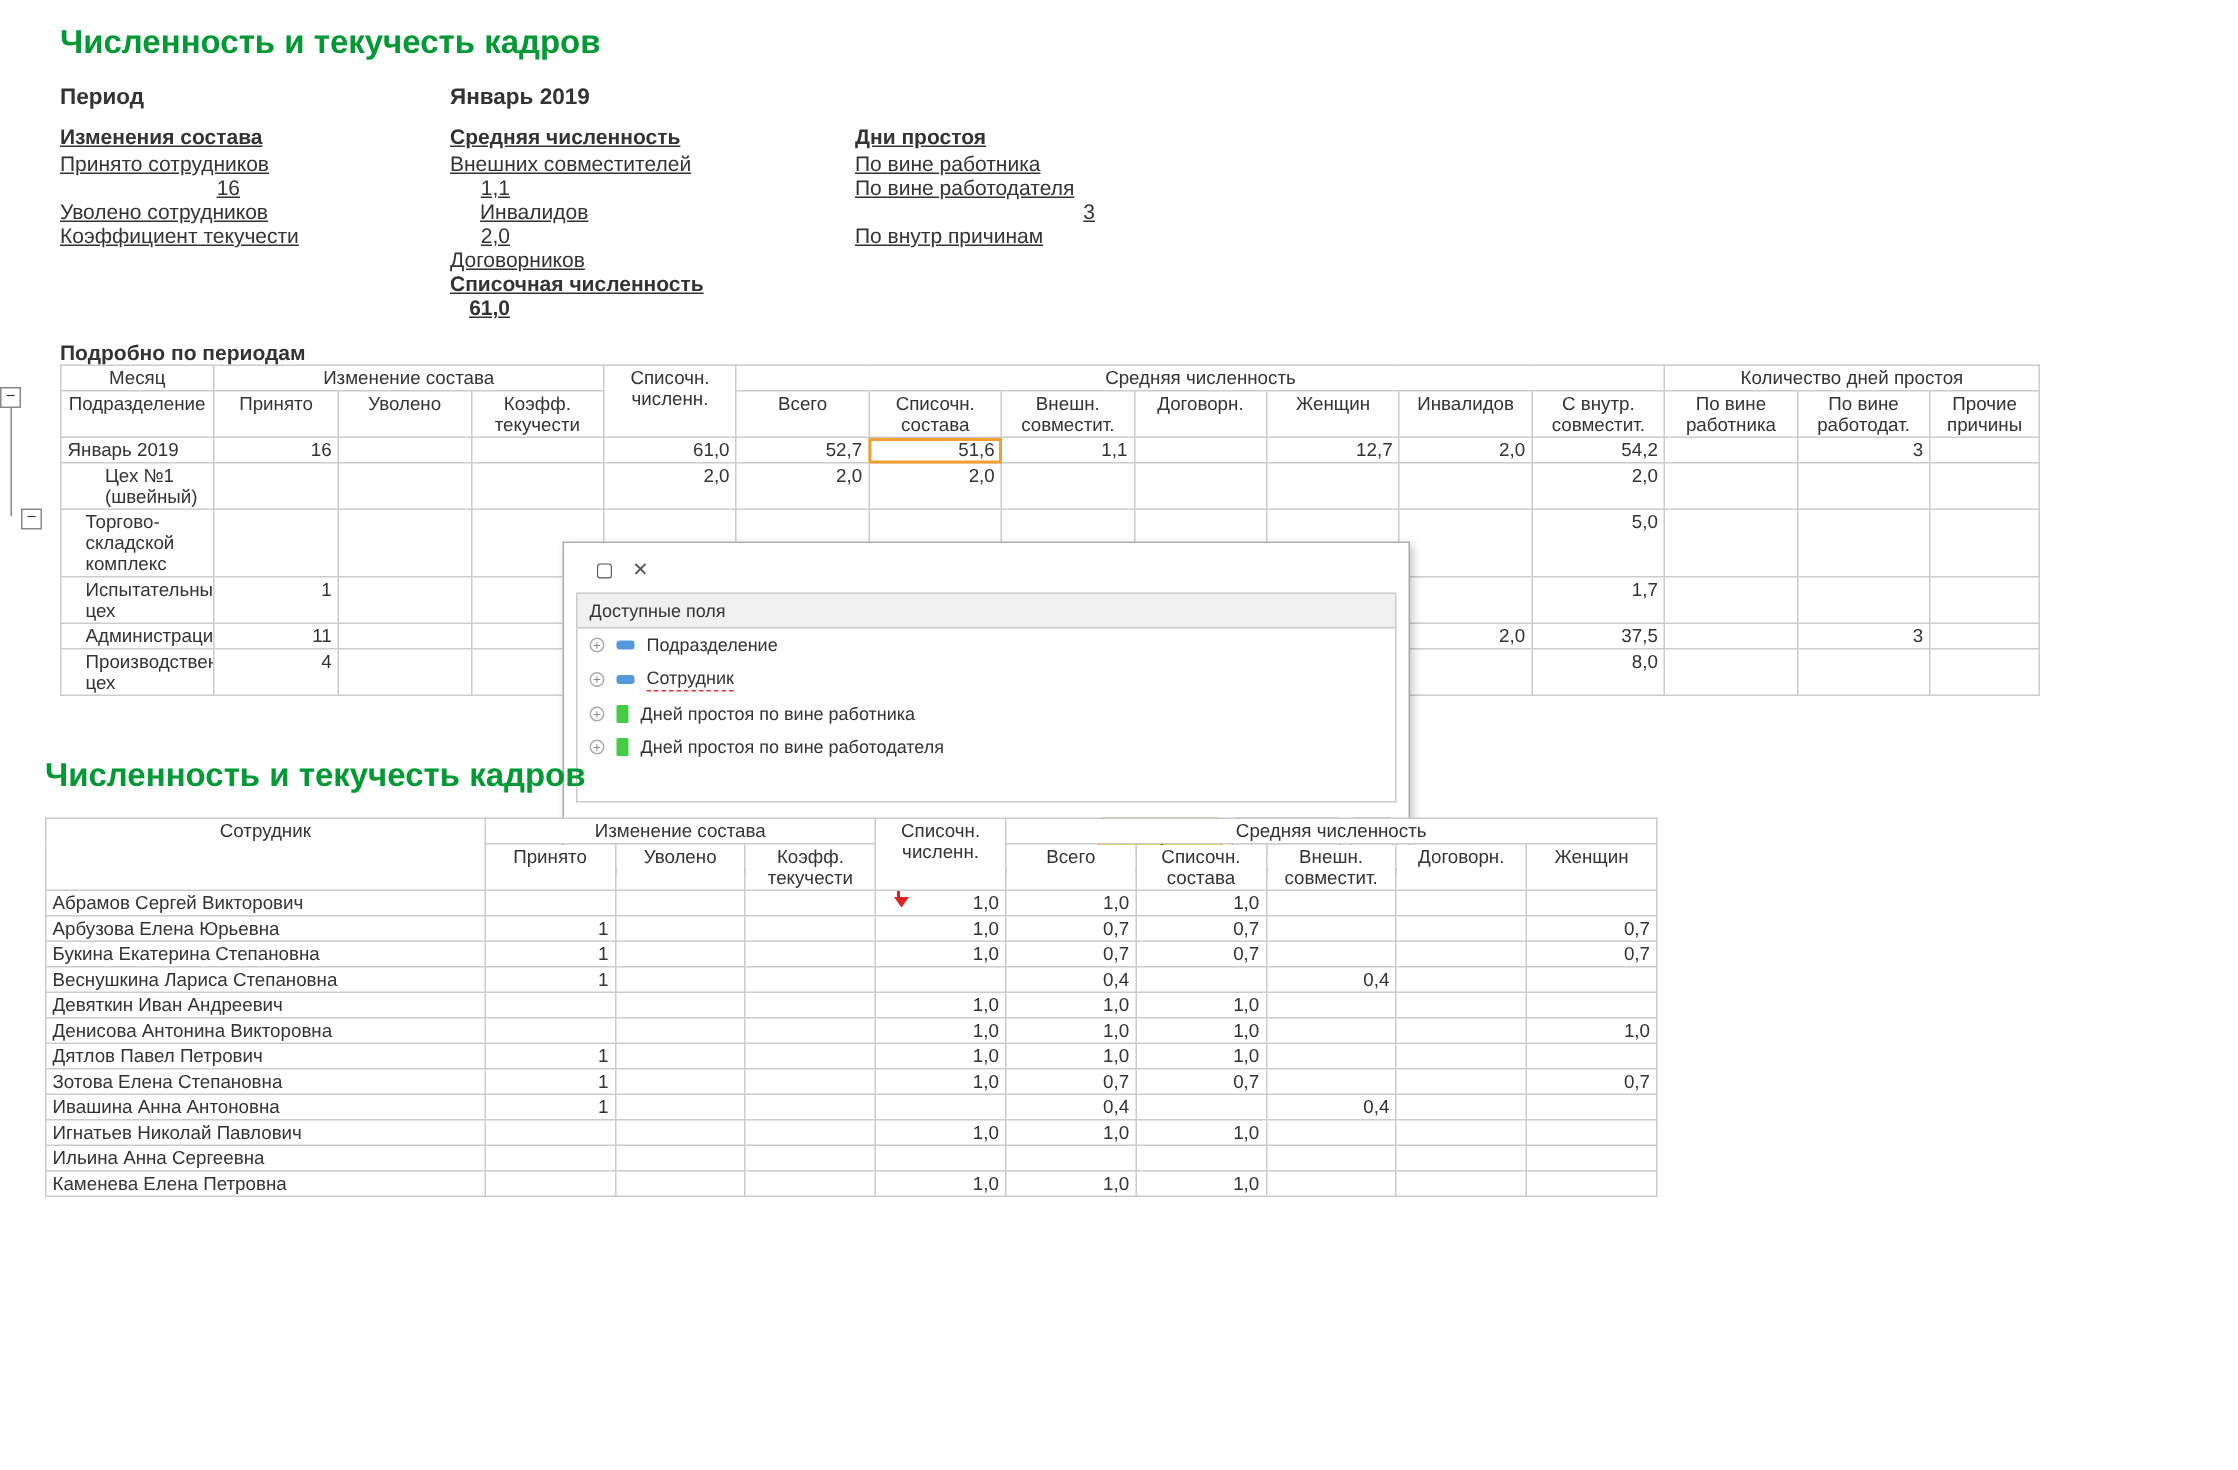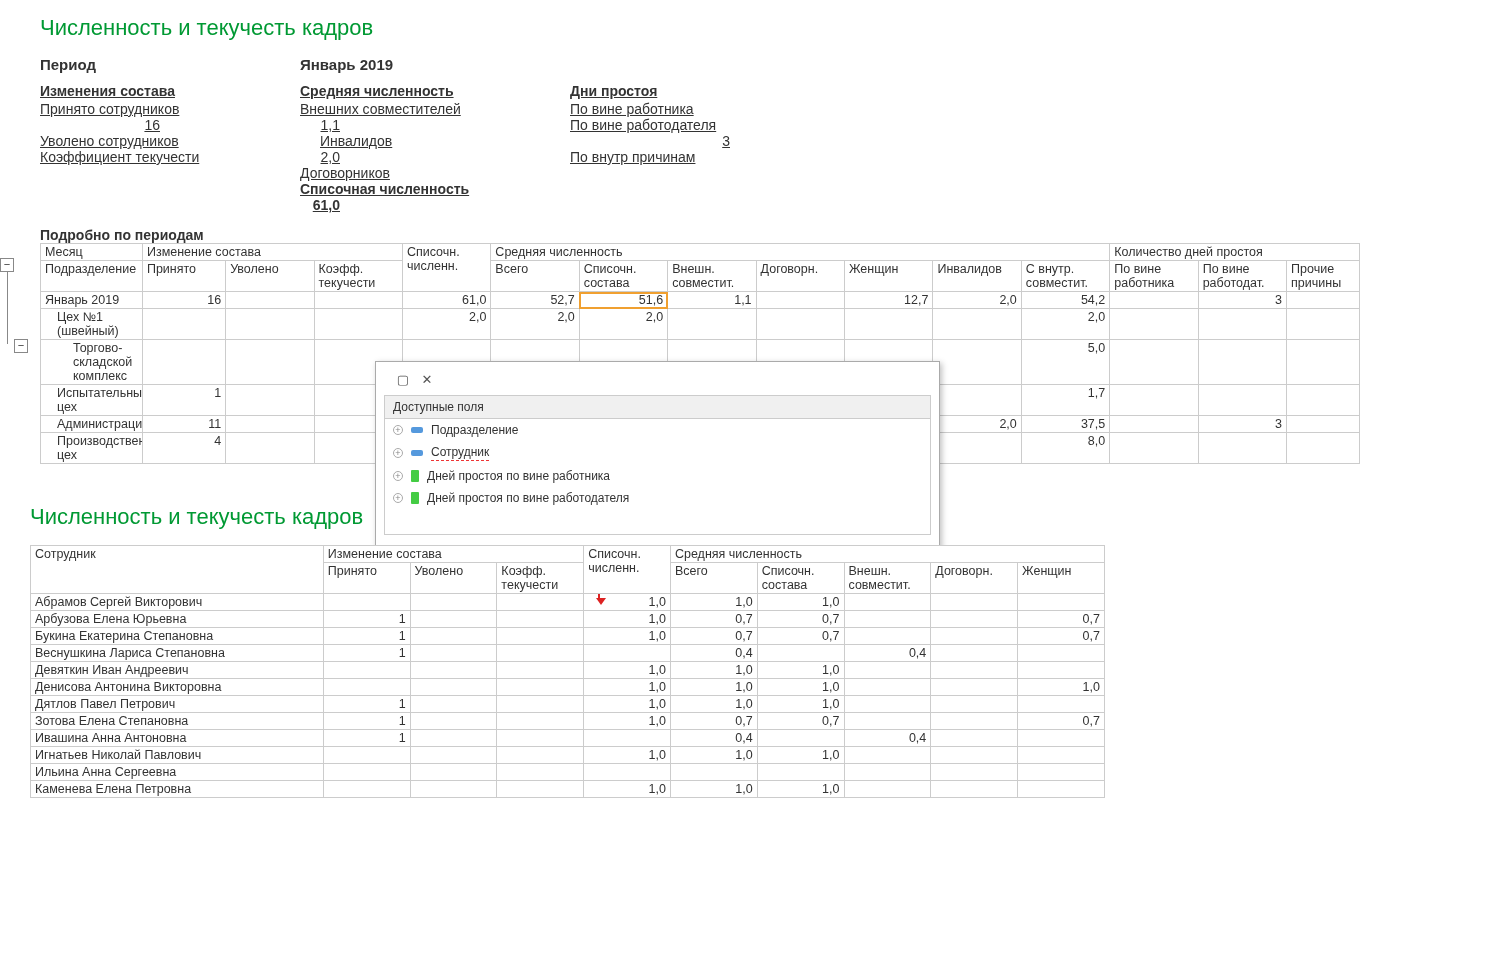--- a/index.html
+++ b/index.html
@@ -8,21 +8,21 @@
     font-family: Arial, sans-serif;
     font-size: 12px;
     color: #333;
     background: #fff;
     width: 1492px;
     position: relative;
   }
   .report-title {
     color: #009933;
     font-size: 22px;
-    font-weight: normal;
+    font-weight: bold;
     margin: 15px 0 15px 40px;
   }
   .meta-block { margin-left: 40px; }
   .meta-row { display: flex; font-size: 15px; margin-bottom: 2px; }
   .meta-label { width: 260px; font-weight: bold; }
   .meta-value { font-weight: bold; }
 
   .summary-block { display: flex; margin: 10px 0 0 40px; font-size: 14px; text-decoration: underline; }
   .summary-col { margin-right: 50px; }
   .summary-head { font-weight: bold; margin-bottom: 2px; }
@@ -45,21 +45,21 @@
     margin-left: 40px;
     font-size: 12.5px;
     table-layout: fixed;
   }
   .grid th, .grid td {
     border: 1px solid #ccc;
     padding: 1px 4px;
     vertical-align: top;
     overflow: hidden;
   }
-  .grid th { font-weight: normal; text-align: left; background: #fff; }
+  .grid th { font-weight: normal; text-align: center; background: #fff; }
   .num { text-align: right; }
   .selected-cell { outline: 2px solid #f0a030; outline-offset: -2px; }
 
   .tree-toggle {
     position: absolute;
     left: 0;
     width: 14px; height: 14px;
     border: 1px solid #888;
     text-align: center;
     line-height: 11px;
@@ -289,38 +289,38 @@
           <td class="num">1,1</td>
           <td class="num"></td>
           <td class="num">12,7</td>
           <td class="num">2,0</td>
           <td class="num">54,2</td>
           <td class="num"></td>
           <td class="num">3</td>
           <td class="num"></td>
         </tr>
         <tr>
-          <td style="padding-left:16px;">Цех №1 (швейный)</td>
+          <td style="padding-left:29px;">Цех №1 (швейный)</td>
           <td class="num"></td>
           <td class="num"></td>
           <td class="num"></td>
           <td class="num">2,0</td>
           <td class="num">2,0</td>
           <td class="num">2,0</td>
           <td class="num"></td>
           <td class="num"></td>
           <td class="num"></td>
           <td class="num"></td>
           <td class="num">2,0</td>
           <td class="num"></td>
           <td class="num"></td>
           <td class="num"></td>
         </tr>
         <tr>
-          <td style="padding-left:32px;margin-left:36px;">Торгово-складской комплекс</td>
+          <td style="padding-left:16px;margin-left:36px;">Торгово-складской комплекс</td>
           <td class="num"></td>
           <td class="num"></td>
           <td class="num"></td>
           <td class="num"></td>
           <td class="num"></td>
           <td class="num"></td>
           <td class="num"></td>
           <td class="num"></td>
           <td class="num"></td>
           <td class="num"></td>

